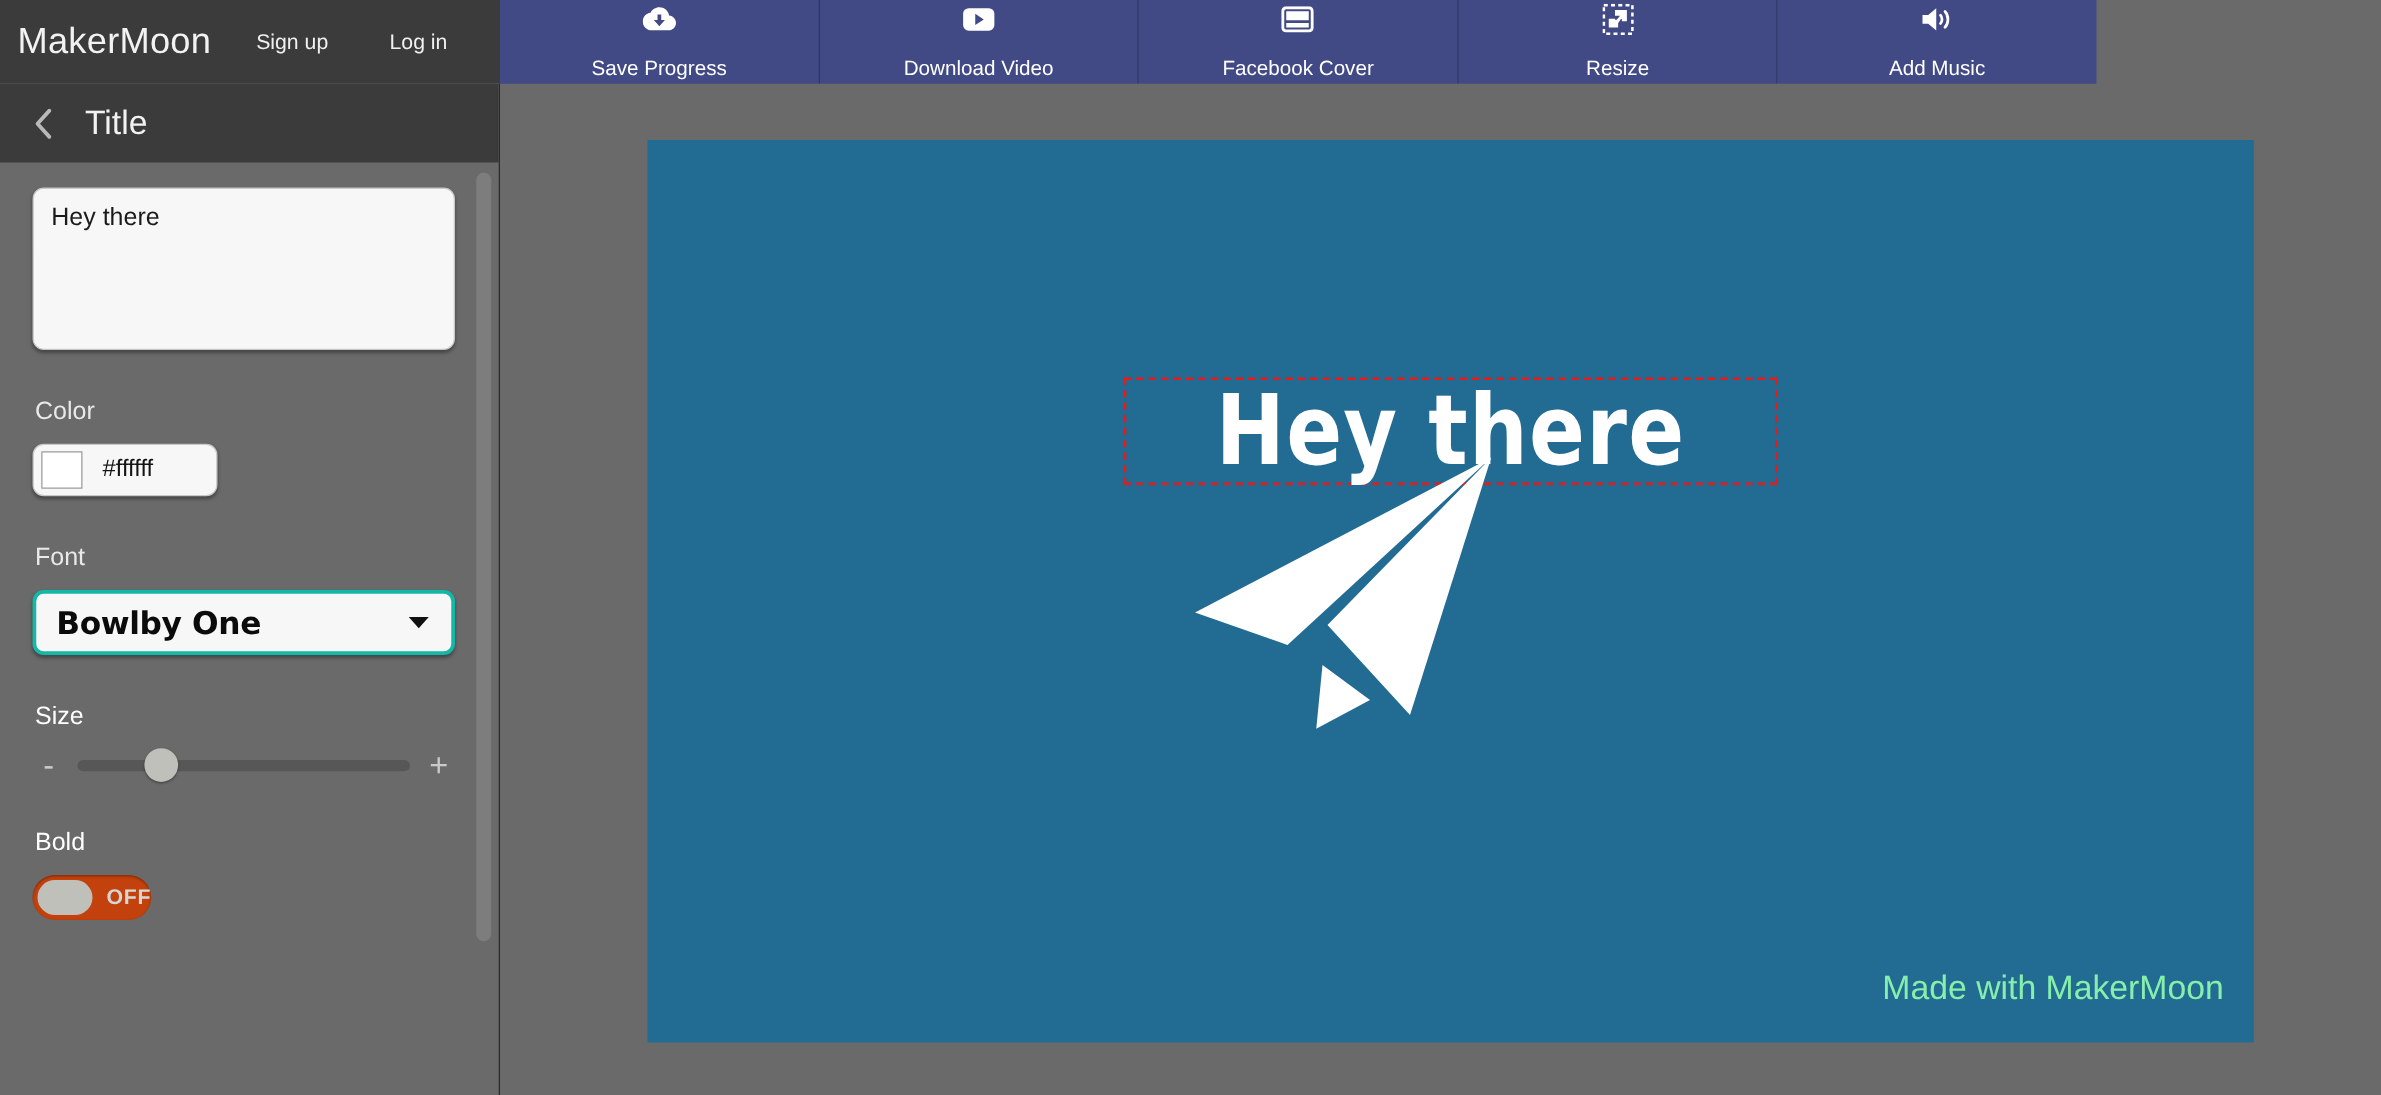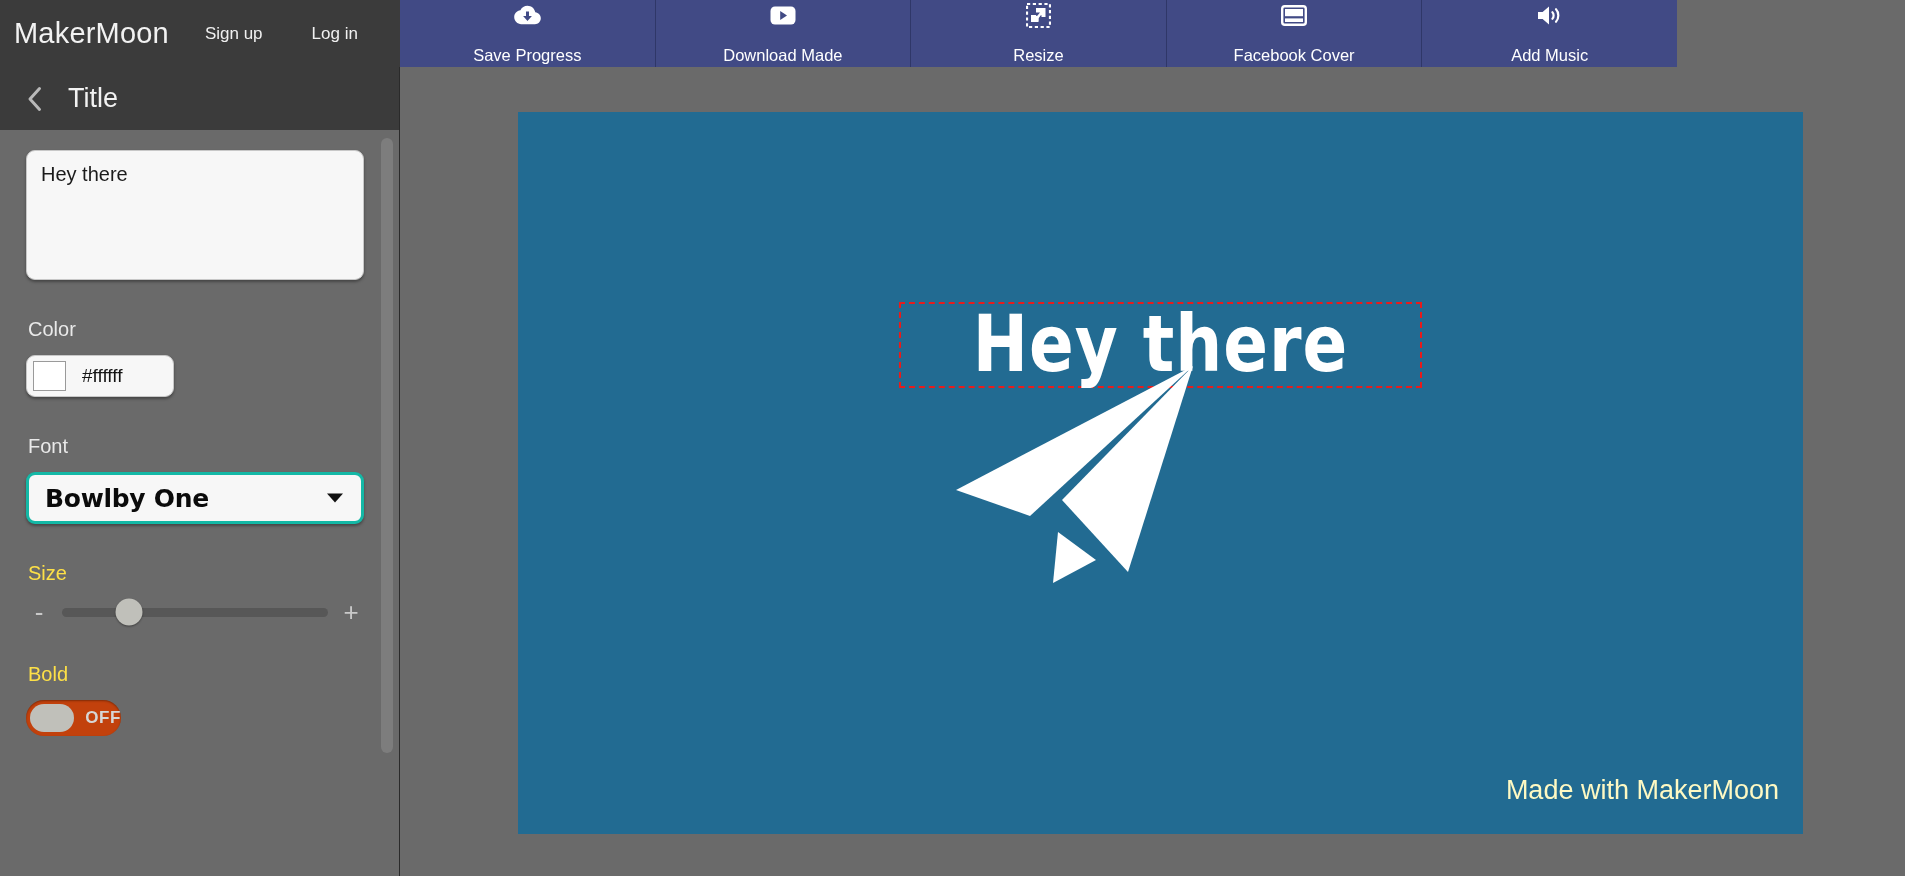--- a/index.html
+++ b/index.html
@@ -86,21 +86,21 @@
     font-family: "Liberation Sans", sans-serif;
     font-size: 20px; color: #1b1b1b;
     resize: none; outline: none;
     display: block;
   }
 
   .fieldlabel {
     color: #e9e9e9; font-size: 20px;
     margin: 38px 0 14px 2px;
   }
-  .fieldlabel.dim { color: #fde047; }
+  .fieldlabel.dim { color: #ffffff; }
 
   .colorrow {
     width: 148px; height: 42px;
     border-radius: 9px; border: 1px solid #c8c8c8;
     background: #f7f7f7;
     box-shadow: 0 2px 3px rgba(0,0,0,.35);
     display: flex; align-items: center;
     padding: 0 6px; cursor: pointer; text-align: center;
   }
   .swatch {
@@ -208,21 +208,21 @@
     font-size: 66px;
     color: #ffffff;
     letter-spacing: 1px;
     white-space: nowrap;
     line-height: 1;
     transform: scaleY(1.18);
   }
   .plane { position: absolute; left: 432px; top: 252px; }
   .watermark {
     position: absolute; right: 24px; bottom: 28px;
-    color: #fef9c3; font-size: 27px;
+    color: #86efac; font-size: 27px;
     white-space: nowrap;
     margin-left: 40px;
   }
 </style>
 </head>
 <body>
 
 <div id="app">
 
   <div class="topbar">
@@ -247,45 +247,45 @@
         <span class="tlabel">Save Progress</span>
       </div>
 
       <div class="toolbtn">
         <span class="ticon">
           <svg width="26" height="19" viewBox="0 0 26 19">
             <rect x="0.5" y="0.5" width="25" height="18" rx="4.5" fill="#ffffff"></rect>
             <path fill="#414a85" d="M10.2 5.0 L17.0 9.5 L10.2 14.0 Z"></path>
           </svg>
         </span>
-        <span class="tlabel">Download Made</span>
+        <span class="tlabel">Download Video</span>
+      </div>
+
+      <div class="toolbtn">
+        <span class="ticon">
+          <svg width="26" height="21" viewBox="0 0 26 21">
+            <rect x="1.2" y="1.2" width="23.6" height="18.6" rx="2.6" fill="none" stroke="#ffffff" stroke-width="2.4"></rect>
+            <rect x="4" y="4" width="18" height="7.2" fill="#ffffff"></rect>
+            <rect x="4" y="13.4" width="18" height="3.6" fill="#ffffff"></rect>
+          </svg>
+        </span>
+        <span class="tlabel">Facebook Cover</span>
       </div>
 
       <div class="toolbtn">
         <span class="ticon">
           <svg width="25" height="25" viewBox="0 0 25 25">
             <rect x="1" y="1" width="23" height="23" fill="none" stroke="#ffffff" stroke-width="2.2" stroke-dasharray="3.2 2.6"></rect>
             <path fill="#ffffff" d="M5 19 L5 12 L10 12 L10 14.5 L14 9.5 L10 9.5 L10 5 L19.5 5 L19.5 14 L15.5 14 L15.5 11 L12.5 15.5 L12.5 19 Z"></path>
             <path fill="#ffffff" d="M6.2 18.2 L6.2 12.8 L12.4 12.8 L12.4 18.2 Z"></path>
             <path fill="#ffffff" d="M18.8 5.8 L18.8 12.2 L12.4 12.2 Z"></path>
             <path fill="#ffffff" d="M9.3 15.6 L17.8 6.6 L18.6 7.4 L10.1 16.4 Z"></path>
           </svg>
         </span>
         <span class="tlabel">Resize</span>
-      </div>
-
-      <div class="toolbtn">
-        <span class="ticon">
-          <svg width="26" height="21" viewBox="0 0 26 21">
-            <rect x="1.2" y="1.2" width="23.6" height="18.6" rx="2.6" fill="none" stroke="#ffffff" stroke-width="2.4"></rect>
-            <rect x="4" y="4" width="18" height="7.2" fill="#ffffff"></rect>
-            <rect x="4" y="13.4" width="18" height="3.6" fill="#ffffff"></rect>
-          </svg>
-        </span>
-        <span class="tlabel">Facebook Cover</span>
       </div>
 
       <div class="toolbtn">
         <span class="ticon">
           <svg width="28" height="23" viewBox="0 0 28 23">
             <path fill="#ffffff" d="M2 8.0 H6.6 L13.0 2.6 V20.4 L6.6 15.0 H2 Z"></path>
             <path fill="none" stroke="#ffffff" stroke-width="2.2" stroke-linecap="round" d="M16.4 8.2c1.6 1.6 1.6 5.0 0 6.6"></path>
             <path fill="none" stroke="#ffffff" stroke-width="2.2" stroke-linecap="round" d="M20.0 5.2c3.1 3.1 3.1 9.5 0 12.6"></path>
           </svg>
         </span>

